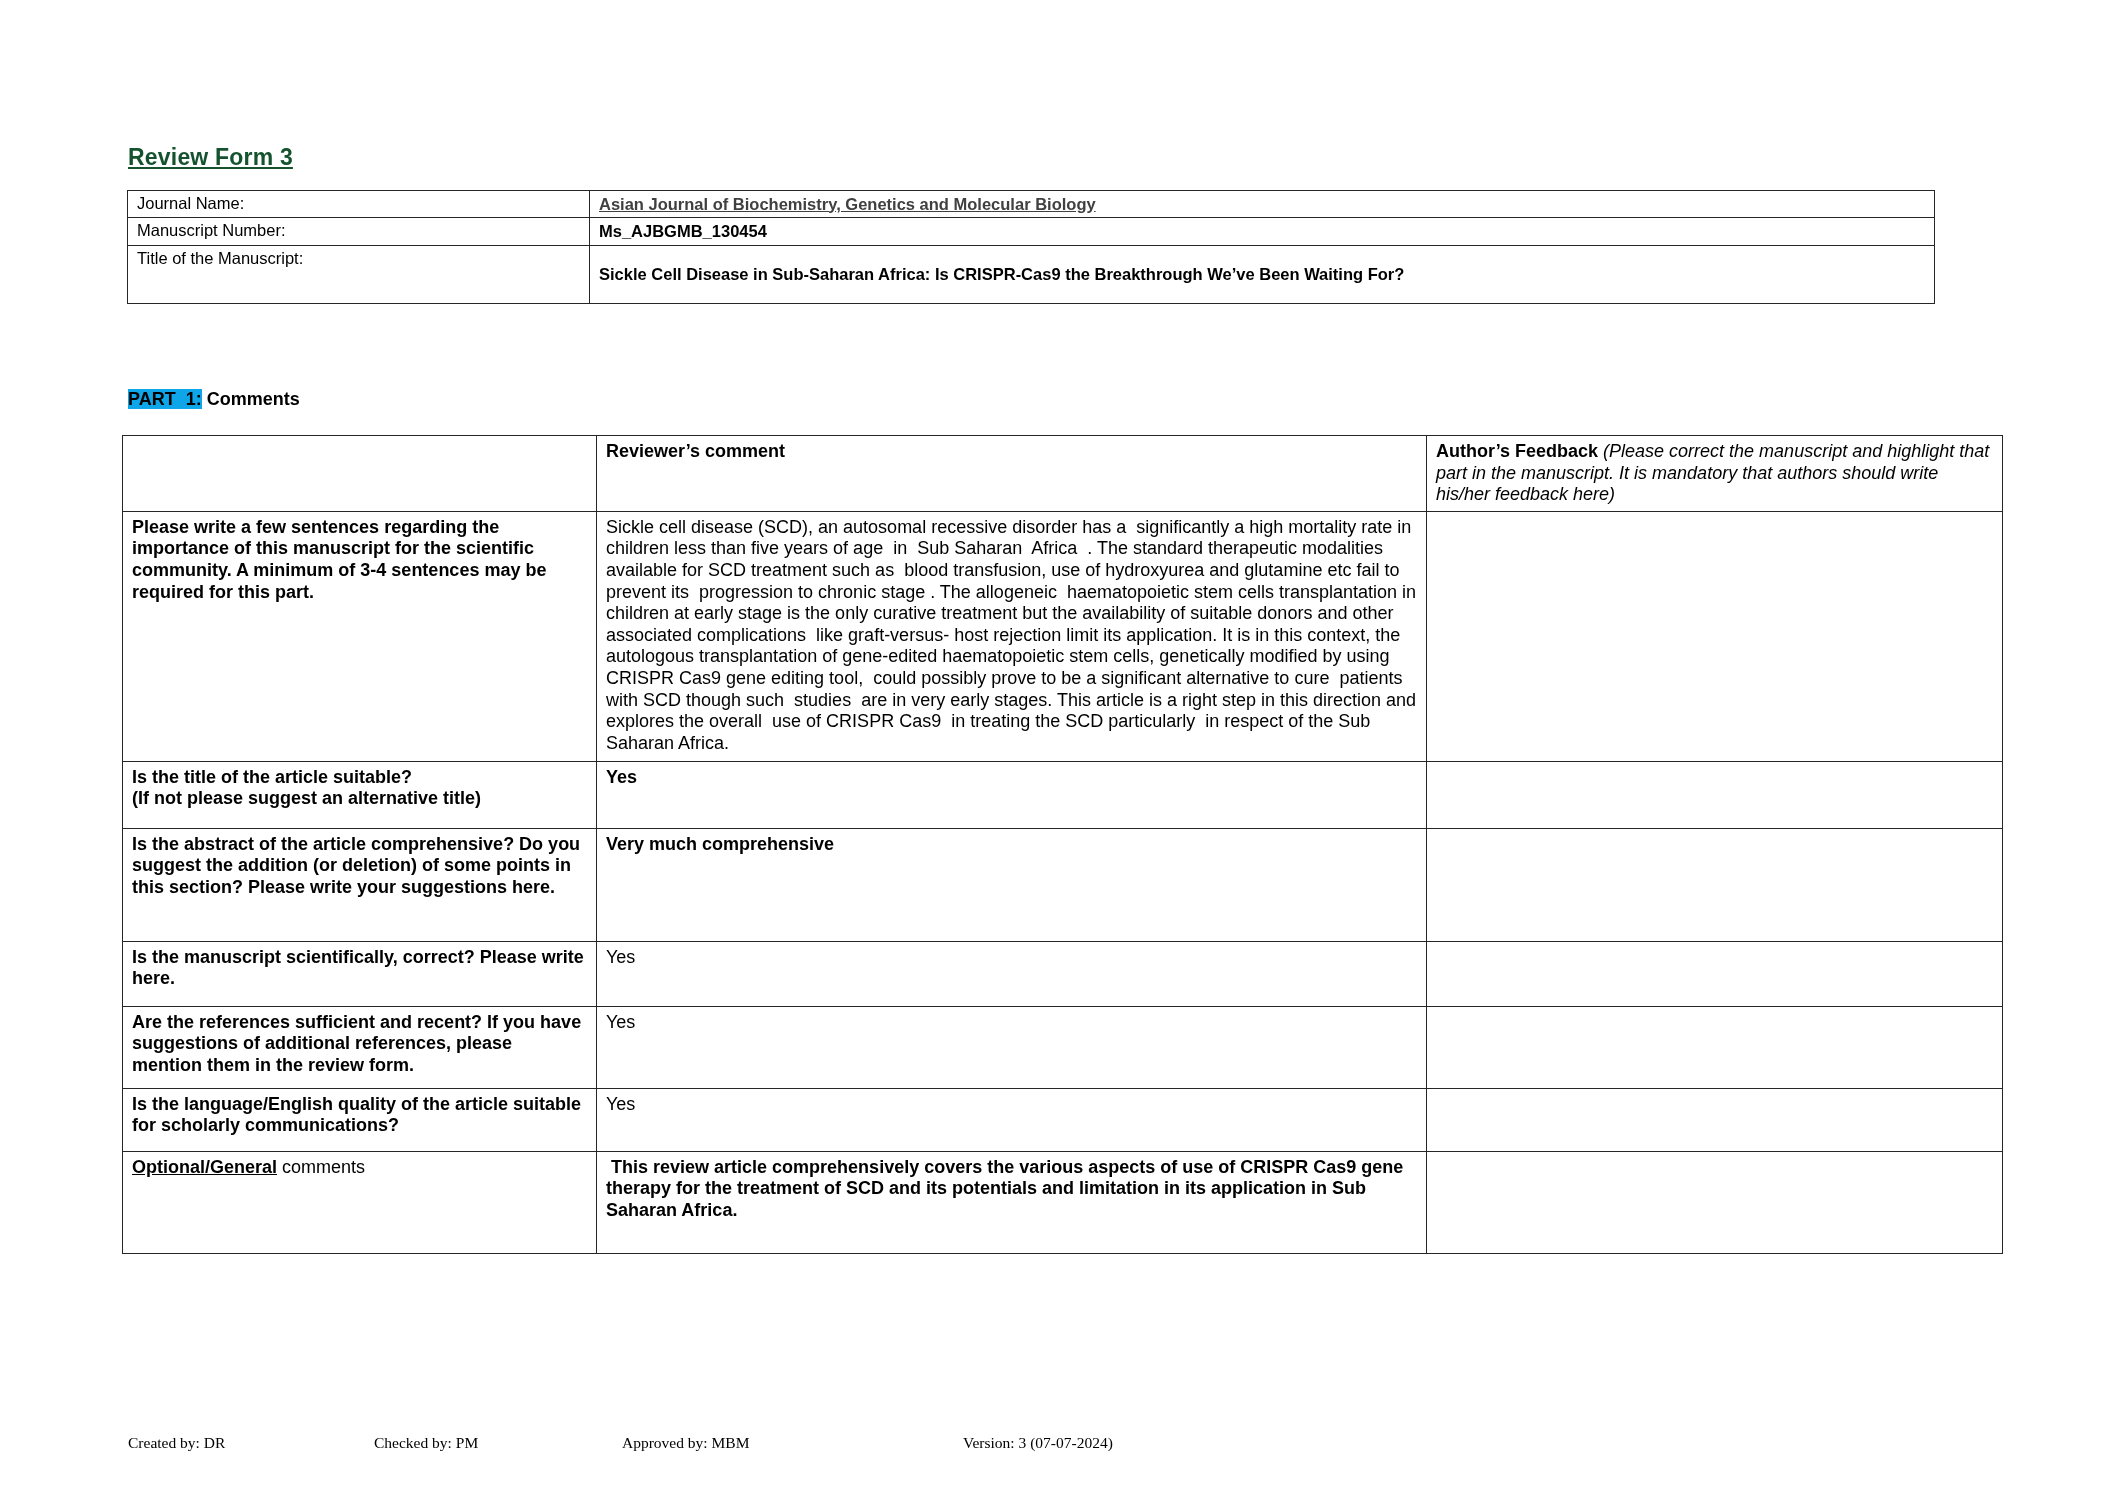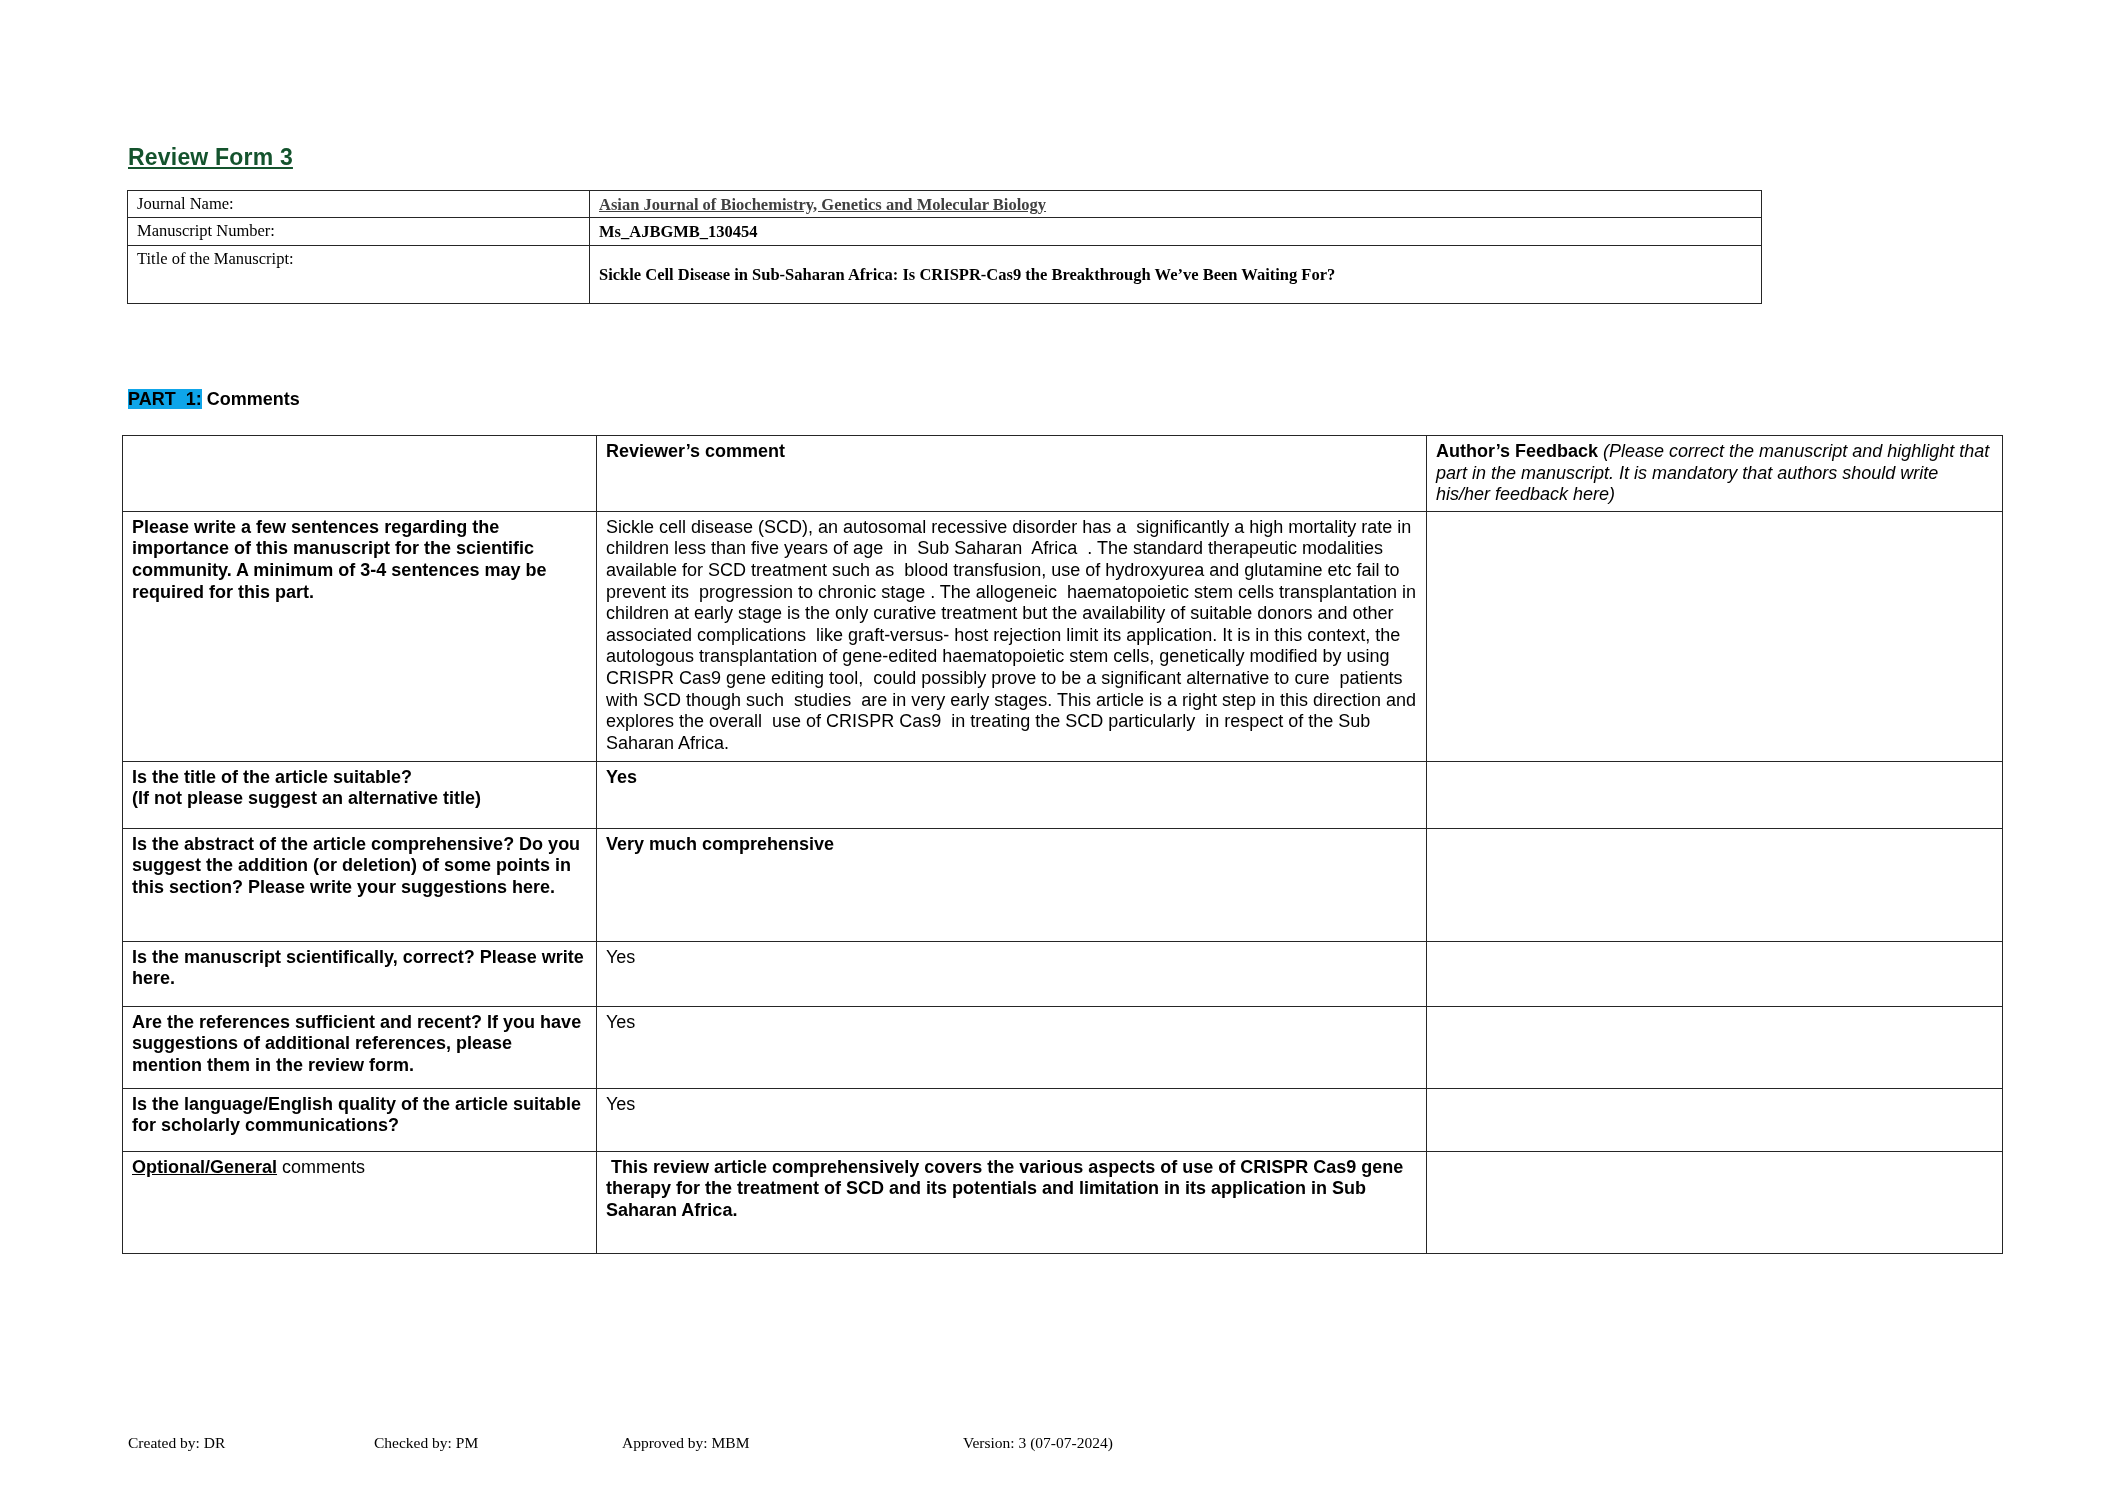--- a/index.html
+++ b/index.html
@@ -18,21 +18,21 @@
     color: #14532d;
     text-decoration: underline;
     letter-spacing: 0.2px;
     margin-top: 40px;
   }
 
   table { border-collapse: collapse; table-layout: fixed; }
   td { border: 1.6px solid #262626; vertical-align: top; }
 
   
-  .info-table { position: absolute; left: 127px; top: 190px; width: 1635px; font-family: Liberation Serif, serif; }
+  .info-table { position: absolute; left: 127px; top: 190px; width: 1808px; }
   .info-table td { padding: 2px 9px; font-size: 16.5px; line-height: 21px; }
   .info-table .label { font-weight: normal; }
   .info-table .value { font-weight: bold; vertical-align: middle; }
   .journal-link { color: #404040; font-weight: bold; text-decoration: underline; cursor: pointer; }
 
   
   .part-heading { position: absolute; left: 128px; top: 389px; font-size: 18px; font-weight: bold; }
   .hl { background: #0ea5e9; white-space: pre-wrap; }
 
   

